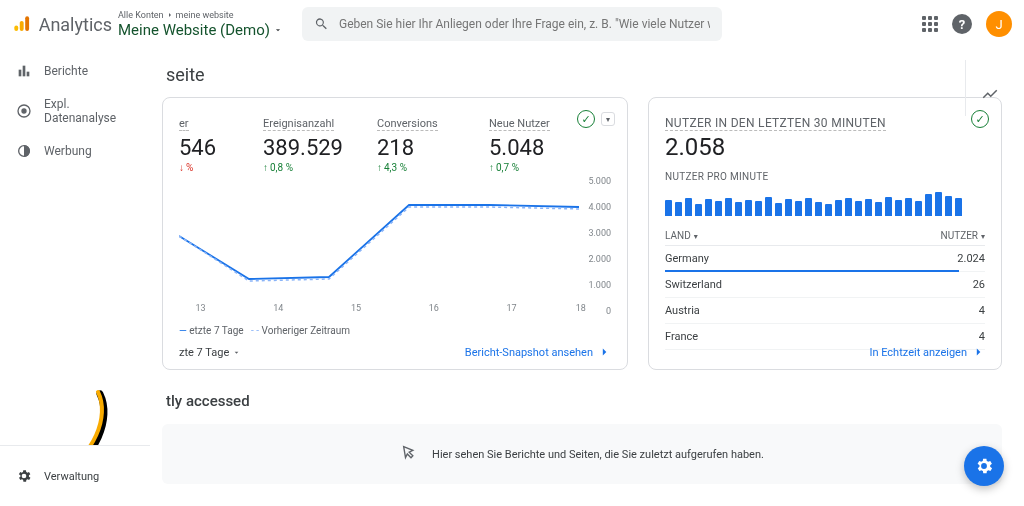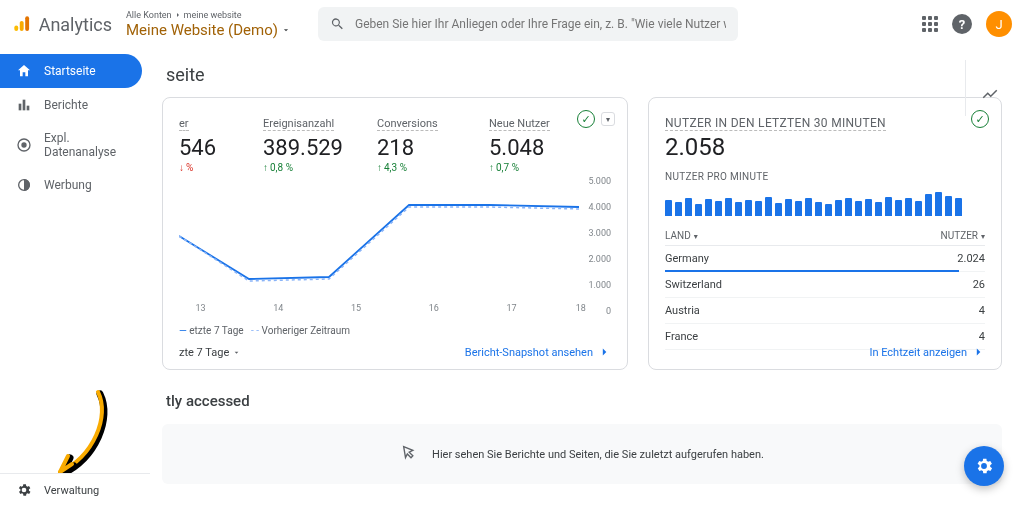--- a/index.html
+++ b/index.html
@@ -1,37 +1,37 @@
 <!DOCTYPE html>
 <html><head>
 <meta charset="utf-8">
 <style>
   * { box-sizing: border-box; margin: 0; padding: 0; font-family: 'Google Sans', Roboto, Arial, sans-serif; }
   body { width: 1024px; height: 506px; overflow: hidden; background: #fff; color: #202124; position: relative; }
-  .header { height: 48px; display: flex; align-items: center; padding: 12px 12px; gap: 8px; }
+  .header { height: 48px; display: flex; align-items: center; padding: 12px 12px; }
   .logo-wrap { display: flex; align-items: center; gap: 8px; width: 100px; }
   .logo-icon { width: 22px; height: 22px; }
   .logo-text { font-size: 18px; color: #5f6368; }
   .breadcrumb-wrap { display: flex; flex-direction: column; gap: 1px; margin-left: 6px; min-width: 170px; text-align: center; }
   .breadcrumb-top { font-size: 9px; color: #5f6368; display: flex; align-items: center; gap: 2px; }
-  .breadcrumb-main { font-size: 15px; color: #a16207; display: flex; align-items: center; gap: 3px; }
+  .breadcrumb-main { font-size: 15px; color: #14532d; display: flex; align-items: center; gap: 3px; }
   .search-wrap { flex: 1; margin: 0 14px; height: 34px; background: #f1f3f4; border-radius: 6px; display: flex; align-items: center; padding: 0 12px; gap: 10px; max-width: 420px; }
   .search-wrap input { border: none; outline: none; background: transparent; font-size: 12px; color: #5f6368; width: 100%; }
   .header-right { margin-left: auto; display: flex; align-items: center; gap: 14px; }
   .apps-icon { width: 16px; height: 16px; display: grid; grid-template-columns: repeat(3,4px); grid-template-rows: repeat(3,4px); gap: 2px; }
   .apps-icon span { background: #5f6368; border-radius: 1px; }
   .help-icon { width: 20px; height: 20px; border-radius: 50%; background: #5f6368; color: #fff; display: flex; align-items: center; justify-content: center; font-size: 13px; font-weight: bold; }
   .avatar { width: 26px; height: 26px; border-radius: 50%; background: #ff8f00; color: #fff; display: flex; align-items: center; justify-content: center; font-size: 13px; }
 
   .sidebar { position: absolute; left: 0; top: 54px; width: 148px; background: #fff; z-index: 10; }
   .nav-item { display: flex; align-items: center; gap: 12px; padding: 9px 16px; font-size: 12px; color: #5f6368; cursor: pointer; border-radius: 0 18px 18px 0; margin-right: 6px; }
   .nav-item.active { background: #1a73e8; color: #fff; }
   .nav-icon { width: 16px; height: 16px; display: flex; align-items: center; justify-content: center; }
 
-  .sidebar-bottom { position: absolute; left: 0; bottom: 0; width: 150px; background: #fff; border-top: 1px solid #e8eaed; padding: 8px 16px; display: flex; align-items: center; gap: 12px; font-size: 11px; color: #3c4043; z-index: 10; }
+  .sidebar-bottom { position: absolute; left: 0; bottom: 0; width: 150px; background: #fff; border-top: 1px solid #e8eaed; padding: 22px 16px; display: flex; align-items: center; gap: 12px; font-size: 11px; color: #3c4043; z-index: 10; }
 
   .content { position: absolute; left: 148px; top: 54px; right: 0; bottom: 0; overflow: hidden; padding: 4px 22px 10px 14px; }
   .page-title { font-size: 18px; color: #3c4043; margin: 6px 0 12px 4px; }
 
   .cards-row { display: flex; gap: 20px; align-items: stretch; }
   .card { background: #fff; border: 1px solid #dadce0; border-radius: 8px; padding: 14px 16px 10px; position: relative; }
   .card-left { flex: 1.35; }
   .card-right { flex: 1; }
 
   .metrics-row { display: flex; gap: 34px; margin-bottom: 8px; }
@@ -120,28 +120,20 @@
         <span></span>
         <span></span>
         <span></span>
     </div>
     <div class="help-icon">?</div>
     <div class="avatar">J</div>
   </div>
 </div>
 
 <div class="sidebar">
-  <div class="nav-item active">
-    <span class="nav-icon">
-        <svg width="16" height="16" viewBox="0 0 24 24" fill="#fff">
-          <path d="M12 3l9 8h-3v9h-4v-6H10v6H6v-9H3z"></path>
-        </svg>
-      </span>
-    <span>Startseite</span>
-  </div>
   <div class="nav-item">
     <span class="nav-icon">
         <svg width="16" height="16" viewBox="0 0 24 24" fill="#5f6368">
           <rect x="4" y="10" width="4" height="10"></rect>
           <rect x="10" y="4" width="4" height="16"></rect>
           <rect x="16" y="13" width="4" height="7"></rect>
         </svg>
       </span>
     <span>Berichte</span>
   </div>

